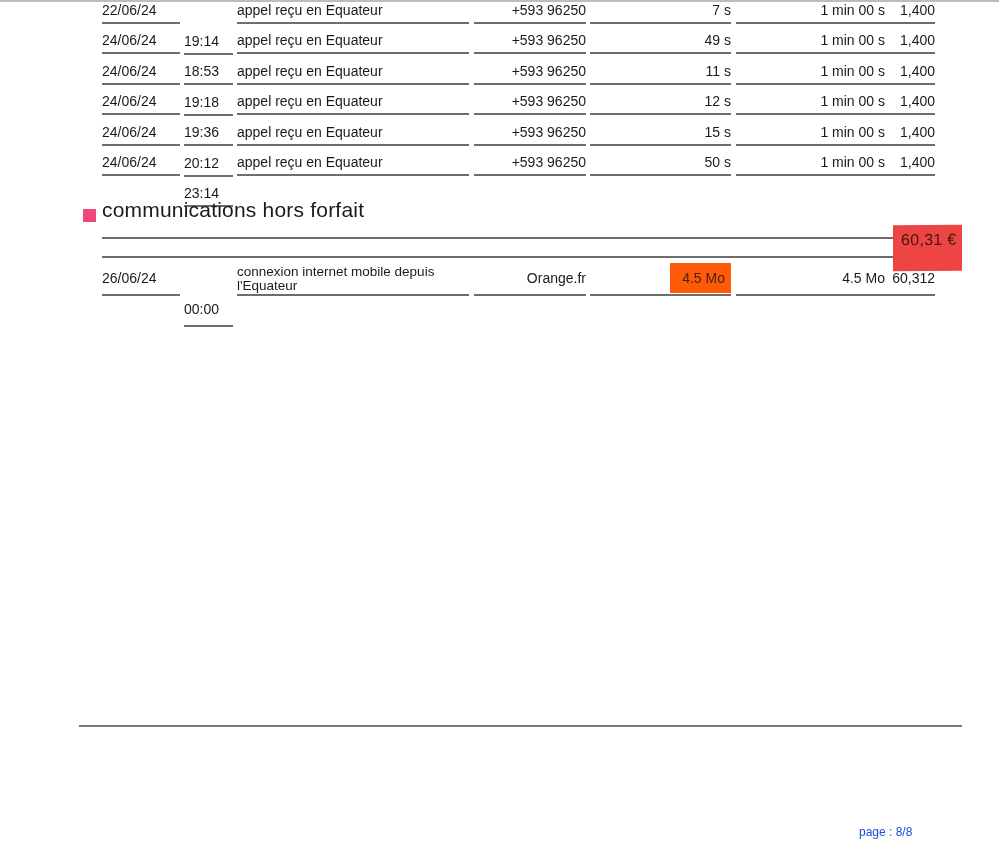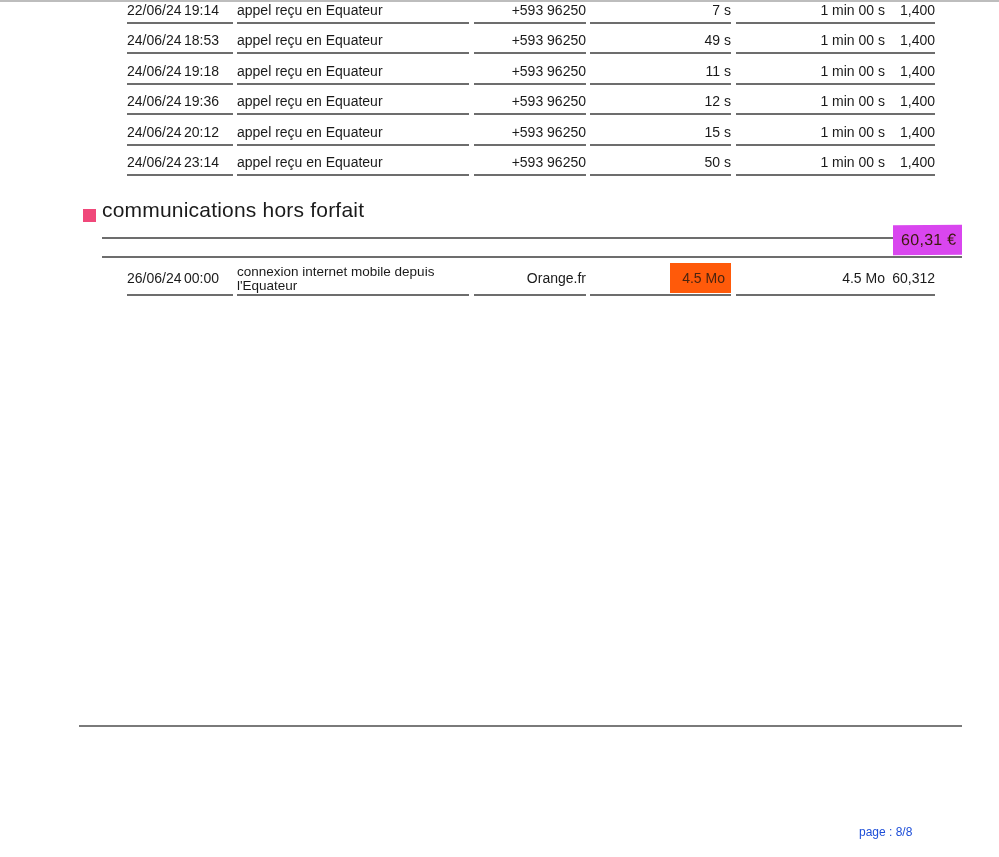--- a/index.html
+++ b/index.html
@@ -7,40 +7,40 @@
     width: 999px; height: 857px; background: #ffffff; position: relative; overflow: hidden;
     font-family: "Liberation Sans", sans-serif; color: #1a1a1a;
   }
   .topline { position: absolute; left: 0; top: 0; width: 999px; height: 2px; background: #bdbdbd; }
   .rows { position: absolute; left: 0; top: 0; }
   .row { position: absolute; left: 0; height: 30px; width: 999px; }
   .cell {
     position: absolute; top: 0; height: 22px; font-size: 14px; line-height: 20px;
     border-bottom: 2px solid #6d6d6d; white-space: nowrap; box-sizing: content-box;
   }
-  .c-date { left: 102px; width: 78px; margin-left: 25px; }
-  .c-time { left: 184px; width: 49px; }
+  .c-date { left: 102px; width: 78px; }
+  .c-time { left: 184px; width: 49px; margin-top: 31px; }
   .c-desc { left: 237px; width: 232px; }
   .c-num  { left: 474px; width: 112px; text-align: right; }
   .c-dur  { left: 590px; width: 141px; text-align: right; }
   .c-bill { left: 736px; width: 149px; text-align: right; }
   .c-amt  { left: 863px; width: 72px; text-align: right; }
 
   .section-marker { position: absolute; left: 83px; top: 209px; width: 13px; height: 13px; background: #f0487a; }
   .section-title {
     position: absolute; left: 102px; top: 197px; width: 860px; font-size: 21px; line-height: 26px;
     border-bottom: 2px solid #6d6d6d; padding-bottom: 14px; letter-spacing: 0.2px;
   }
   .sub-title {
     position: absolute; left: 102px; top: 229px; width: 860px; height: 27px; font-size: 16px; line-height: 24px;
     border-bottom: 2px solid #6d6d6d; letter-spacing: 0.3px;
   }
   .sub-amount {
-    position: absolute; right: 0; top: -4px; height: 30px; padding: 0 6px 0 8px;
-    background: #d946ef; color: #3a1a0a; font-size: 16px; line-height: 30px; transform: skewY(-0.6deg);
+    position: absolute; right: 0; top: -4px; height: 30px; padding: 0 6px 16px 8px;
+    background: #ef4444; color: #3a1a0a; font-size: 16px; line-height: 30px; transform: skewY(-0.6deg);
   }
   .drow { position: absolute; top: 263px; height: 33px; width: 999px; }
   .drow .cell { height: 31px; }
   .drow .c-desc { font-size: 13.5px; line-height: 14px; padding-top: 2px; height: 29px; white-space: normal; }
   .drow .v { line-height: 31px; }
   .hl {
     display: inline-block; background: #ff5a0a; color: #4a2410; padding: 0 6px 0 12px; height: 30px; line-height: 30px;
     margin-top: -1px;
   }
   .footer-line { position: absolute; left: 79px; top: 725px; width: 883px; height: 2px; background: #7a7a7a; }

